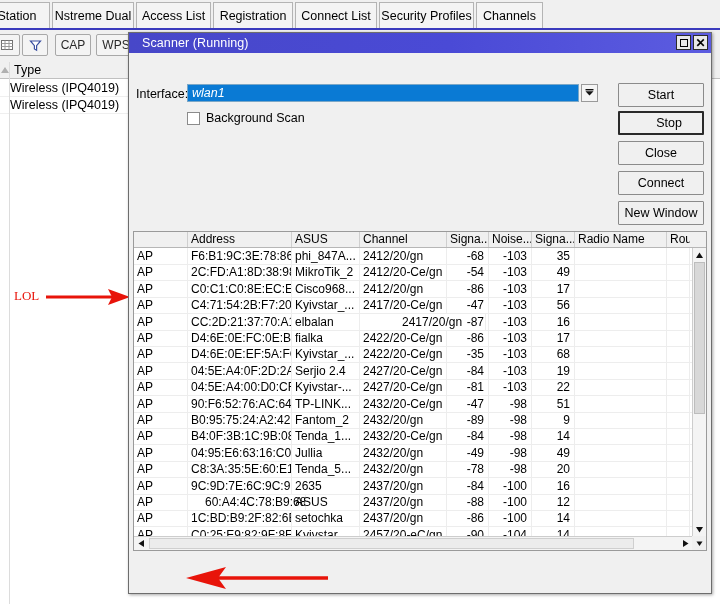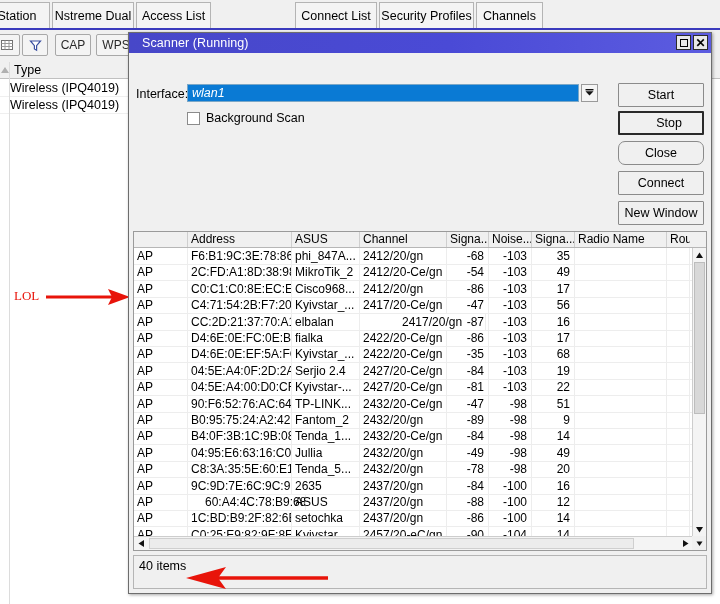--- a/index.html
+++ b/index.html
@@ -231,20 +231,21 @@
 </style>
 </head>
 <body>
 
 <div id="root">
 
   <div class="bg-tabs">
     <div class="tab" style="left:-16px;width:66px;">Station</div>
     <div class="tab" style="left:52px;width:82px;">Nstreme Dual</div>
     <div class="tab" style="left:136px;width:75px;">Access List</div>
+    <div class="tab" style="left:213px;width:80px;">Registration</div>
     <div class="tab" style="left:295px;width:82px;">Connect List</div>
     <div class="tab" style="left:379px;width:95px;">Security Profiles</div>
     <div class="tab" style="left:476px;width:67px;">Channels</div>
   </div>
 
   <div class="bg-toolbar">
     <div class="tb-btn" style="left:-6px;width:26px;">
       <svg width="12" height="10" viewBox="0 0 12 10">
         <rect x="0.5" y="0.5" width="11" height="9" fill="#fff" stroke="#707070"></rect>
         <line x1="4" y1="0.5" x2="4" y2="9.5" stroke="#9a9a9a"></line>
@@ -305,21 +306,21 @@
         </svg>
       </div>
 
       <div class="chk-wrap">
         <span class="chk"></span>
         <span>Background Scan</span>
       </div>
 
       <div class="sidebtn" style="top:30px;">Start</div>
       <div class="sidebtn focus" style="top:58px;">Stop</div>
-      <div class="sidebtn" style="top:88px;border-radius:7px;">Close</div>
+      <div class="sidebtn" style="top:88px;">Close</div>
       <div class="sidebtn" style="top:148px;">New Window</div>
       <div class="sidebtn" style="top:118px;">Connect</div>
 
       <div class="tbl">
         <div class="thead" id="thead">
             <div class="th" style="left: 0px; width: 54px;"></div>
             <div class="th" style="left: 54px; width: 104px;">Address</div>
             <div class="th" style="left: 158px; width: 68px;">ASUS</div>
             <div class="th" style="left: 226px; width: 87px;">Channel</div>
             <div class="th" style="left: 313px; width: 42px;">Signa...</div>
@@ -556,23 +557,20 @@
               </svg>
           </div>
         </div>
         <div class="corner">
           <svg width="9" height="9" viewBox="0 0 9 9">
               <path d="M4.5 7 L1.5 2.5 L7.5 2.5 Z" fill="#111"></path>
             </svg>
         </div>
       </div>
 
-      <div class="statusbar">
-        <div class="statustext">40 items</div>
-      </div>
 
     </div>
   </div>
 
   <svg class="anno" style="left:180px;top:565px;" width="152" height="26" viewBox="0 0 152 26">
     <line x1="148" y1="13" x2="24" y2="13" stroke="#e8140a" stroke-width="3.4"></line>
     <path d="M6 13 L46 2 L38 13 L46 24 Z" fill="#e8140a"></path>
   </svg>
 
 </div>

